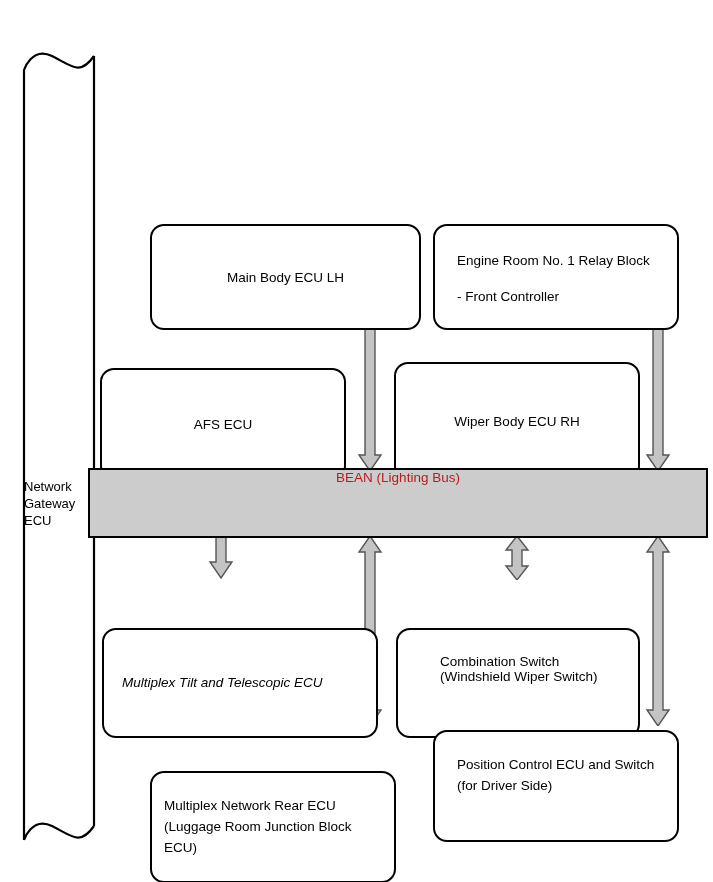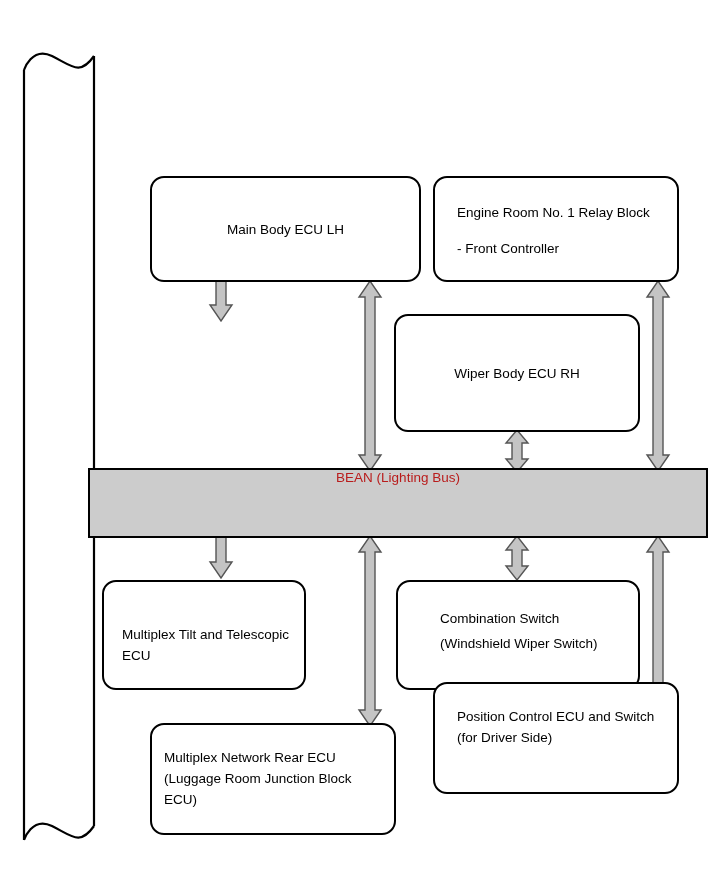--- a/index.html
+++ b/index.html
@@ -36,20 +36,21 @@
   }
   .ecu-box {
     position: absolute;
     box-sizing: border-box;
     background: #ffffff;
     border: 2px solid #000000;
     border-radius: 14px;
     font-size: 13.5px;
     line-height: 21px;
     color: #000000;
+    margin-top: 48px;
   }
   .ecu-box .txt {
     position: absolute;
     white-space: pre-line;
   }
   .ecu-box.center .txt {
     left: 0; right: 0;
     top: 50%;
     transform: translateY(-50%);
     text-align: center;
@@ -82,20 +83,23 @@
 <div id="canvas">
 
   <svg class="gateway-band" width="82" height="822" viewBox="0 0 82 822">
     <path d="M6,40 C6,40 14,16 34,26 C54,36 62,46 76,26 L76,796 C62,816 54,806 34,796 C14,786 6,810 6,810 Z" fill="#ffffff" stroke="none"></path>
     <path d="M6,40 C6,40 14,16 34,26 C54,36 62,46 76,26" fill="none" stroke="#000000" stroke-width="2.2"></path>
     <path d="M6,810 C6,810 14,786 34,796 C54,806 62,816 76,796" fill="none" stroke="#000000" stroke-width="2.2"></path>
     <line x1="6" y1="40" x2="6" y2="810" stroke="#000000" stroke-width="2.2"></line>
     <line x1="76" y1="26" x2="76" y2="796" stroke="#000000" stroke-width="2.2"></line>
   </svg>
 
+  <div class="gateway-label">Network
+Gateway
+ECU</div>
 
   <svg class="arrow" style="left:206px; top:281px;" width="30" height="42" viewBox="0 0 30 42">
     <polygon points="10,0 20,0 20,24 26,24 15,40 4,24 10,24" fill="#c4c4c4" stroke="#555555" stroke-width="1.4" stroke-linejoin="miter"></polygon>
   </svg>
 
   <svg class="arrow" style="left:355px; top:281px;" width="30" height="190" viewBox="0 0 30 190">
     <polygon points="15,0 26,16 20,16 20,174 26,174 15,190 4,174 10,174 10,16 4,16" fill="#c4c4c4" stroke="#555555" stroke-width="1.4" stroke-linejoin="miter"></polygon>
   </svg>
 
   <svg class="arrow" style="left:643px; top:281px;" width="30" height="190" viewBox="0 0 30 190">
@@ -125,35 +129,38 @@
   <div class="ecu-box center" style="left:150px; top:176px; width:271px; height:106px;">
     <div class="txt">Main Body ECU LH</div>
   </div>
 
   <div class="ecu-box tl" style="left:433px; top:176px; width:246px; height:106px;">
     <div class="txt" style="left:22px; top:26px; right:10px; line-height:18px;">Engine Room No. 1 Relay Block
 
 - Front Controller</div>
   </div>
 
+  <div class="ecu-box center" style="left:100px; top:320px; width:246px; height:112px;">
+    <div class="txt">AFS ECU</div>
+  </div>
 
   <div class="ecu-box center" style="left:394px; top:314px; width:246px; height:118px;">
     <div class="txt">Wiper Body ECU RH</div>
   </div>
 
   <div class="bean-bar">
     <span>BEAN (Lighting Bus)</span>
   </div>
 
-  <div class="ecu-box tl" style="left:102px; top:580px; width:204px; height:110px;">
+  <div class="ecu-box tl" style="left:102px; top:580px; width:276px; height:110px;font-style:italic;">
     <div class="txt" style="left:18px; top:42px; right:8px;">Multiplex Tilt and Telescopic ECU</div>
   </div>
 
   <div class="ecu-box tl" style="left:396px; top:580px; width:244px; height:110px;">
-    <div class="txt" style="left:42px; top:24px; right:8px; line-height:25px;">Combination Switch
+    <div class="txt" style="left:42px; top:24px; right:8px; line-height:15px;">Combination Switch
 (Windshield Wiper Switch)</div>
   </div>
 
   <div class="ecu-box tl" style="left:150px; top:723px; width:246px; height:112px;">
     <div class="txt" style="left:12px; top:22px; right:6px; line-height:21px;">Multiplex Network Rear ECU
 (Luggage Room Junction Block ECU)</div>
   </div>
 
   <div class="ecu-box tl" style="left:433px; top:682px; width:246px; height:112px;">
     <div class="txt" style="left:22px; top:22px; right:6px; line-height:21px;">Position Control ECU and Switch

